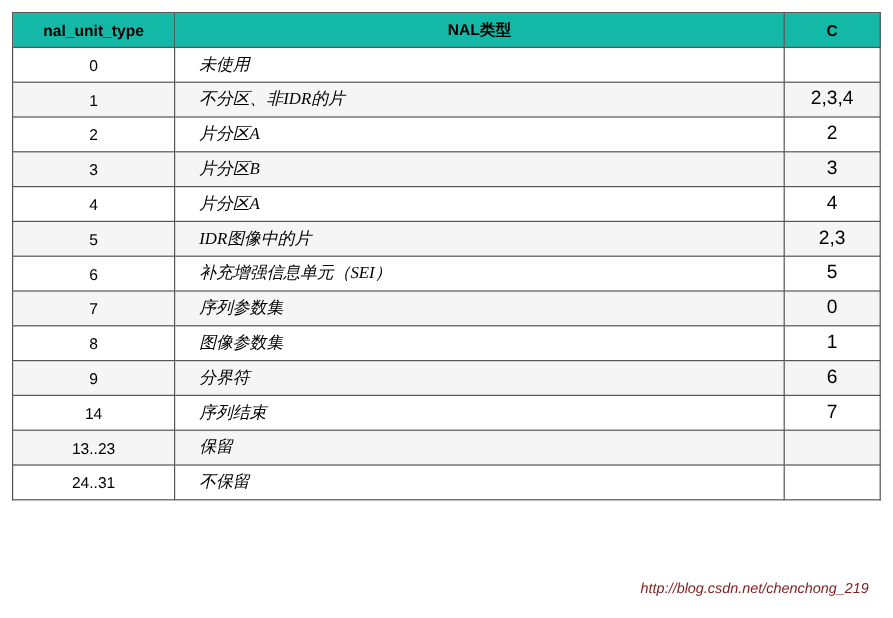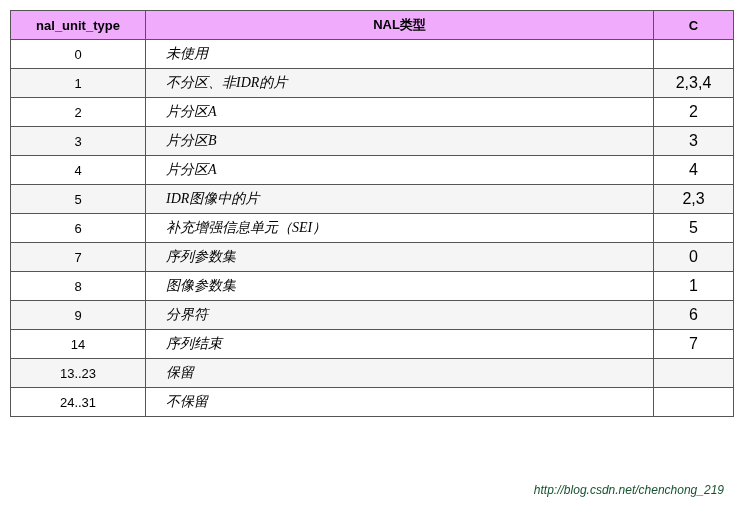--- a/index.html
+++ b/index.html
@@ -33,21 +33,21 @@
     }
 
     th, td {
       border: 1px solid #555;
       padding: 5px 10px;
       text-align: center;
       vertical-align: middle;
     }
 
     th {
-      background-color: #f0abfc;
+      background-color: #14b8a6;
       font-weight: bold;
       font-family: Arial, sans-serif;
       font-size: 13px;
     }
 
     td.nal-type-col {
       font-family: Arial, sans-serif;
       font-size: 13px;
     }
 
@@ -68,21 +68,21 @@
     }
 
     tr:nth-child(odd) {
       background-color: #ffffff;
     }
 
     .watermark {
       position: absolute;
       bottom: 18px;
       right: 20px;
-      color: #14532d;
+      color: #7f1d1d;
       font-size: 12px;
       font-family: Arial, sans-serif;
       font-style: italic;
     }
 
     .col-nal-unit { width: 135px; }
     .col-nal-type { width: auto; }
     .col-c { width: 80px; }
   </style>
 </head>

